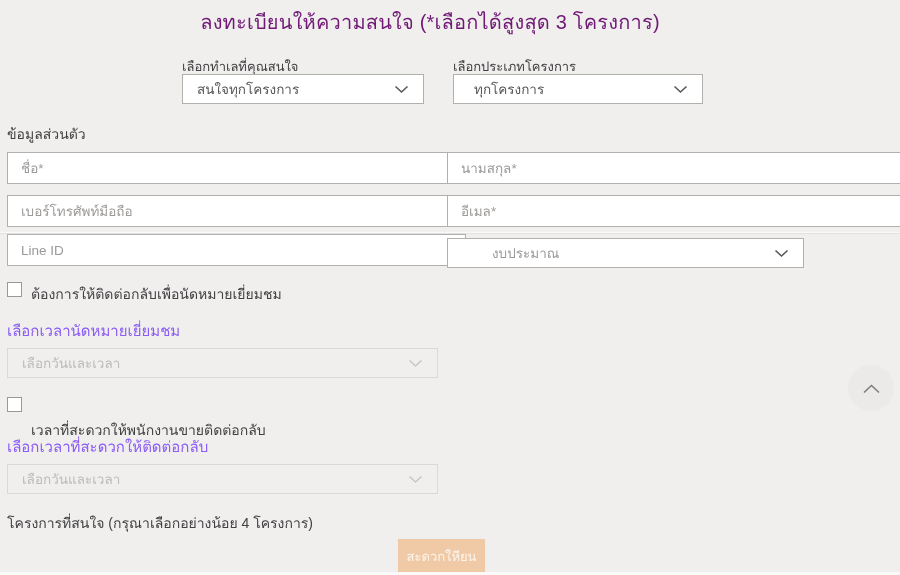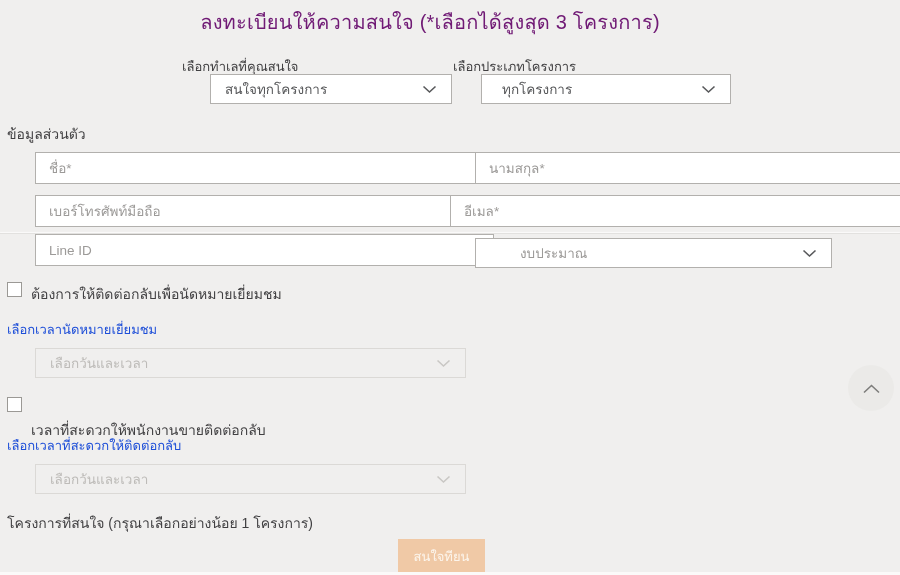--- a/index.html
+++ b/index.html
@@ -8,24 +8,24 @@
     background:#f0efee;
     font-family:"Liberation Sans","DejaVu Sans",sans-serif;
     position:relative;
   }
   .abs{position:absolute;box-sizing:border-box;}
   .page-title{
     left:0;top:6px;width:860px;text-align:center;
     font-size:20px;color:#701a75;letter-spacing:.2px;
   }
   .field-label{font-size:13px;color:#414042;}
-  .muted-label{font-size:13px;color:#1d4ed8;}
+  .muted-label{font-size:15px;color:#8b5cf6;}
   .select-box,.form-input{
     height:30px;background:#ffffff;border:1px solid #b2b0ad;
-    font-size:13.5px;color:#58595b;margin-left:28px;
+    font-size:13.5px;color:#58595b;
   }
   .select-box{
     display:flex;align-items:center;justify-content:space-between;
     padding:0 14px;cursor:pointer;
   }
   .form-input{padding:0 13px;outline:none;width:100%;}
   .form-input::placeholder{color:#9c9a98;opacity:1;}
   .select-box.disabled{
     background:transparent;border:1px solid #dbd9d6;color:#bdbbb8;cursor:default;
   }
@@ -77,21 +77,21 @@
 <div class="abs" style="left:7px;top:152px;width:431px;height:30px;">
   <input class="form-input" type="text" placeholder="ชื่อ*" style="">
 </div>
 <div class="abs" style="left:447px;top:152px;width:428px;height:30px;">
   <input class="form-input" type="text" placeholder="นามสกุล*" style="">
 </div>
 
 <div class="abs" style="left:7px;top:195px;width:431px;height:30px;">
   <input class="form-input" type="text" placeholder="เบอร์โทรศัพท์มือถือ" style="">
 </div>
-<div class="abs" style="left:422px;top:195px;width:428px;height:30px;">
+<div class="abs" style="left:447px;top:195px;width:428px;height:30px;">
   <input class="form-input" type="text" placeholder="อีเมล*" style="">
 </div>
 
 <div class="abs divider" style="left:0;top:233px;width:900px;"></div>
 
 <div class="abs" style="left:7px;top:234px;width:431px;height:30px;">
   <input class="form-input" type="text" placeholder="Line ID" style="">
 </div>
 <div class="abs select-box" style="left:447px;top:238px;width:357px;padding-left:44px;">
   <span style="color:#9c9a98;">งบประมาณ</span>
@@ -121,24 +121,24 @@
 <div class="abs muted-label" style="left:7px;top:435px;">เลือกเวลาที่สะดวกให้ติดต่อกลับ</div>
 <div class="abs select-box disabled" style="left:7px;top:464px;width:431px;">
   <span>เลือกวันและเวลา</span>
   <span style="display:flex;">
     <svg width="15" height="9" viewBox="0 0 15 9">
         <path d="M1.5 1.5l6 5.5 6-5.5" fill="none" stroke="#c9c7c4" stroke-width="1.6"></path>
       </svg>
   </span>
 </div>
 
-<div class="abs section-heading" style="left:7px;top:512px;">โครงการที่สนใจ (กรุณาเลือกอย่างน้อย 1 โครงการ)</div>
+<div class="abs section-heading" style="left:7px;top:512px;">โครงการที่สนใจ (กรุณาเลือกอย่างน้อย 4 โครงการ)</div>
 
 <button class="abs register-btn" style="left:398px;top:539px;width:87px;height:35px;">
-  <span>สนใจทียน</span>
+  <span>สะดวกใหียน</span>
 </button>
 
 <div class="abs scroll-top" style="left:848px;top:365px;">
   <span style="display:flex;">
     <svg width="19" height="11" viewBox="0 0 19 11">
         <path d="M2 9.5l7.5-7 7.5 7" fill="none" stroke="#7d7d7b" stroke-width="1.6"></path>
       </svg>
   </span>
 </div>
 

